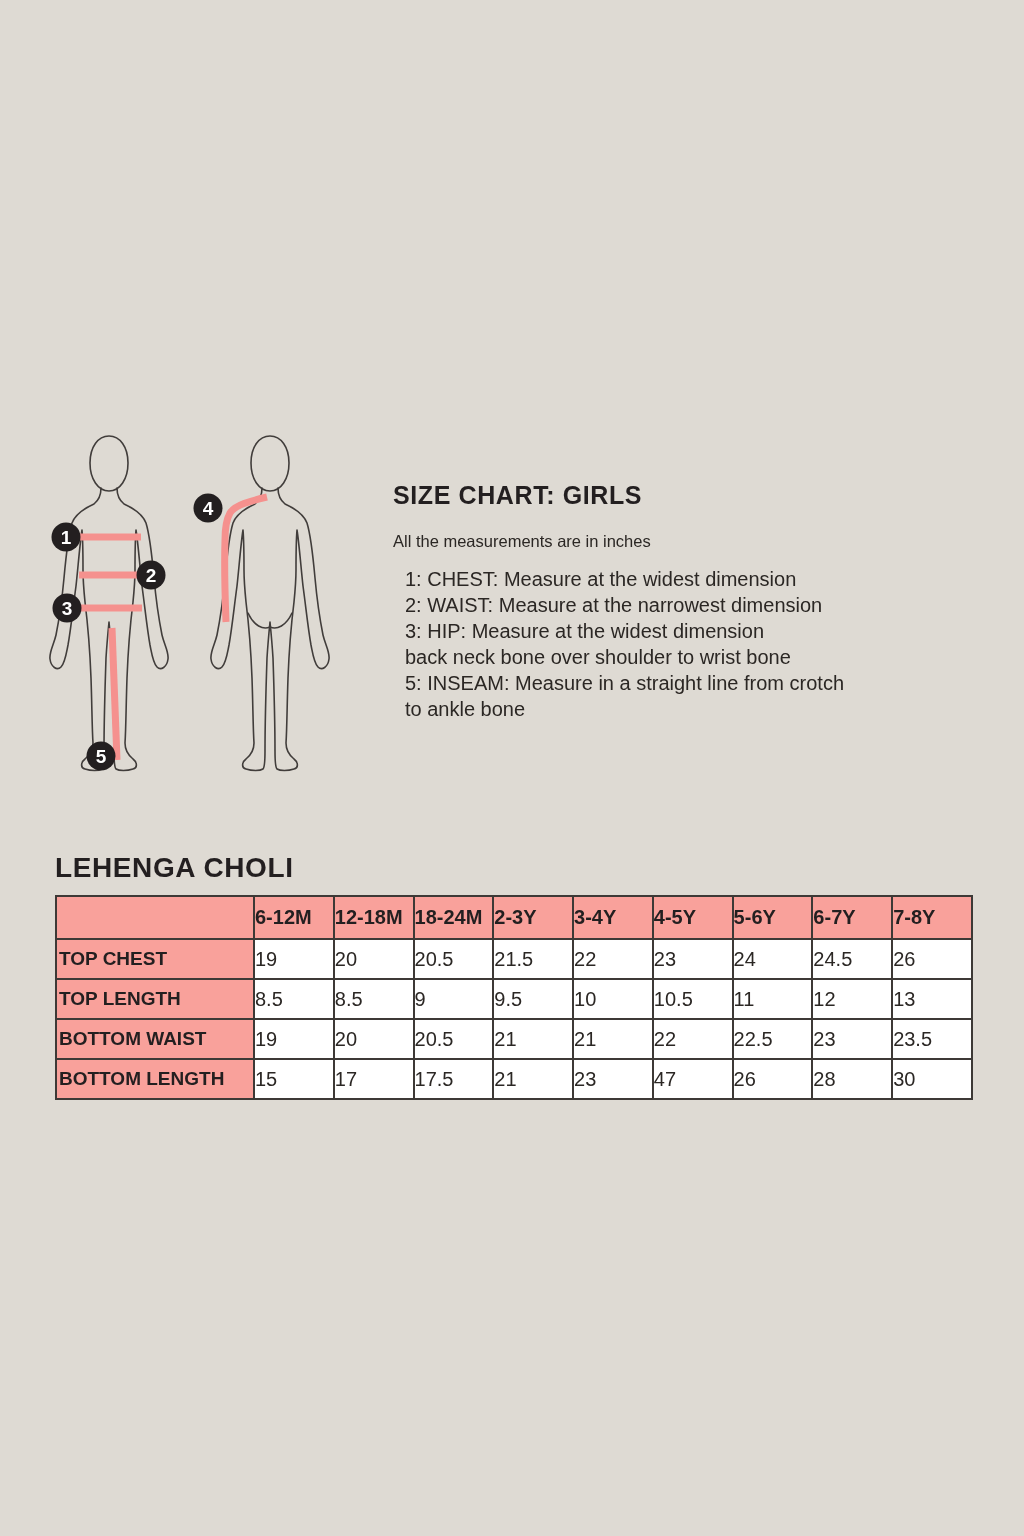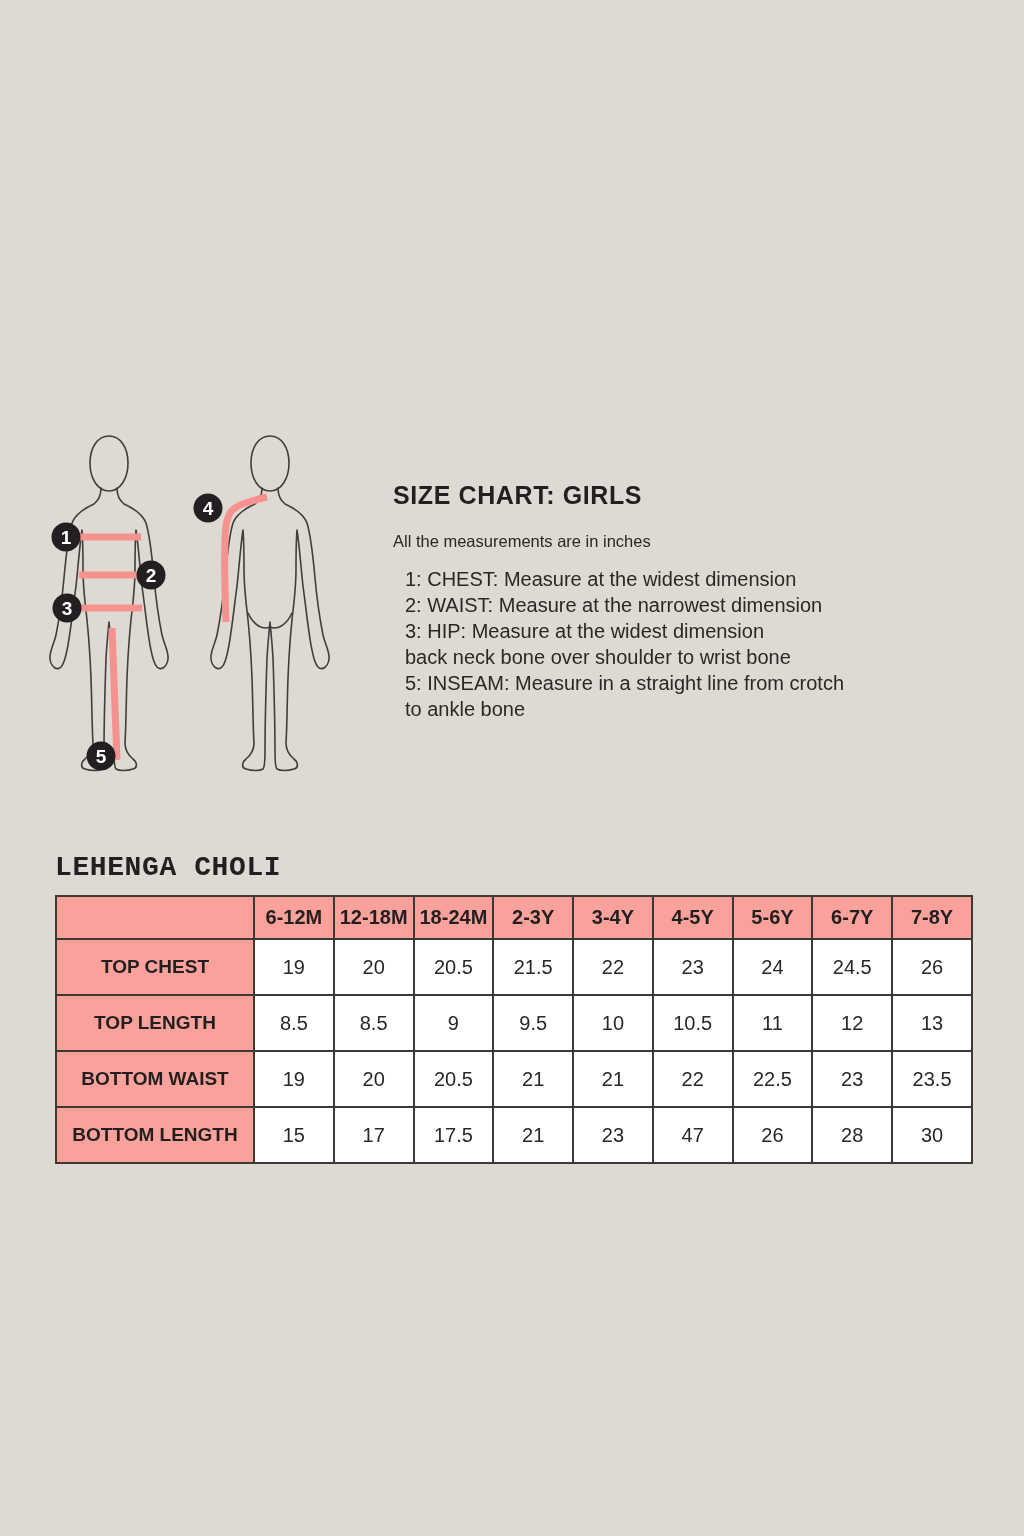--- a/index.html
+++ b/index.html
@@ -28,38 +28,38 @@
   .marker-circle{fill:var(--ink);}
   .marker-num{fill:#FFFFFF;font-family:"Liberation Sans",sans-serif;font-weight:bold;font-size:19px;text-anchor:middle;}
 
   
   .chart-text{position:absolute;left:393px;top:481px;width:616px;}
   .chart-title{font-size:25px;font-weight:bold;letter-spacing:0.6px;color:var(--ink);}
   .chart-subtitle{font-size:16.5px;margin-top:22px;color:#2B2724;}
   .instructions{position:absolute;left:393px;top:566px;width:620px;font-size:20px;line-height:26px;color:#2B2724;margin-left:12px;}
 
   
-  .product-title{position:absolute;left:55px;top:852px;font-size:28px;font-weight:bold;letter-spacing:0.6px;color:var(--ink);font-family:Liberation Mono, monospace;}
+  .product-title{position:absolute;left:55px;top:852px;font-size:28px;font-weight:bold;letter-spacing:0.6px;color:var(--ink);}
   .size-table{
     position:absolute;left:55px;top:895px;width:918px;
     border-collapse:collapse;table-layout:fixed;
   }
   .size-table th,.size-table td{
     border:2px solid var(--border);
-    text-align:center;vertical-align:middle;
+    text-align:left;vertical-align:middle;
     overflow:hidden;white-space:nowrap;
   }
   .size-table col.label-col{width:198px;}
   .size-table thead th{
     background:var(--accent-pink);
     height:43px;font-size:20px;font-weight:bold;color:var(--ink);
   }
   .size-table tbody th.rowlabel{
     background:var(--accent-pink);
-    height:40px;font-size:19px;font-weight:bold;color:var(--ink);padding:16px 2px;
+    height:40px;font-size:19px;font-weight:bold;color:var(--ink);padding:8px 2px;
   }
   .size-table tbody td{
     background:#FFFFFF;
     height:40px;font-size:20px;font-weight:normal;color:#2B2724;margin-top:26px;
   }
 </style>
 </head>
 <body>
 
 <div class="page">

